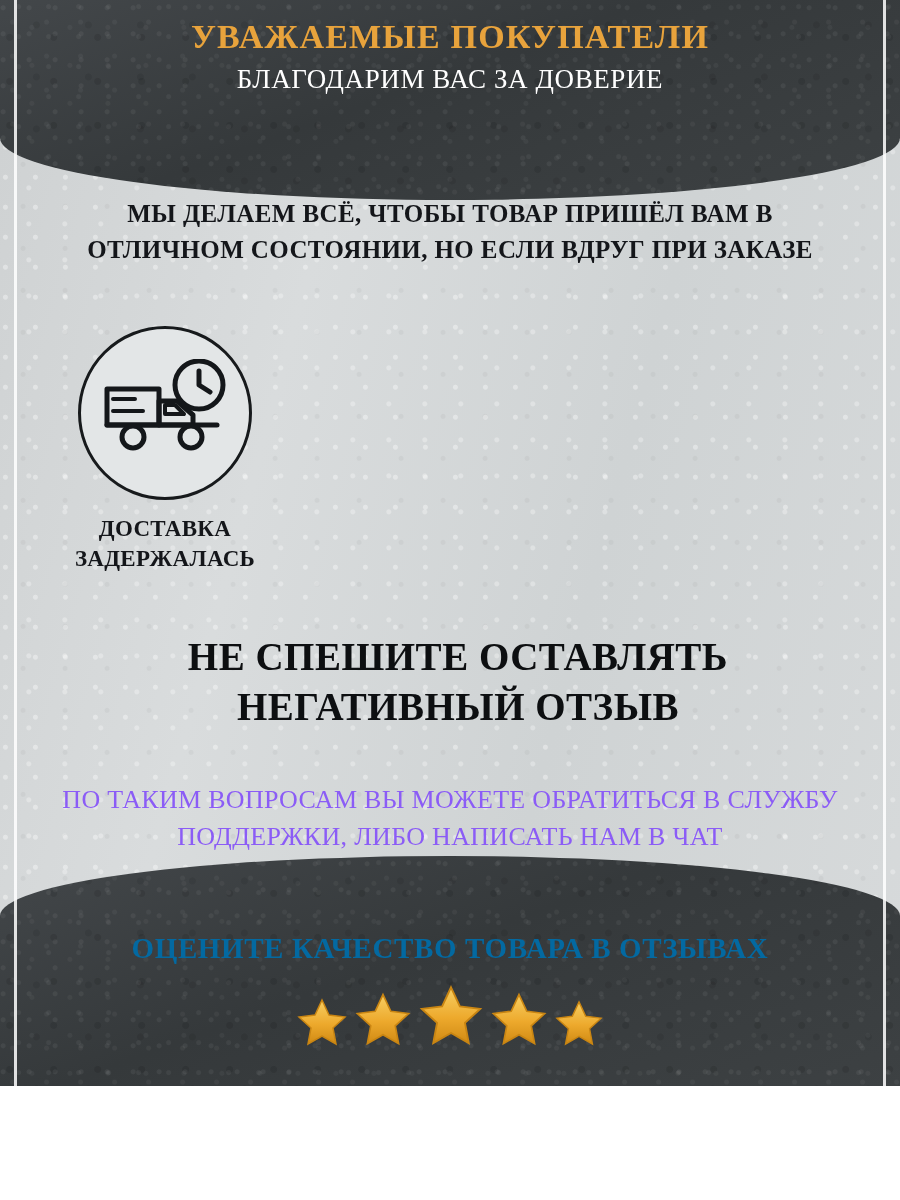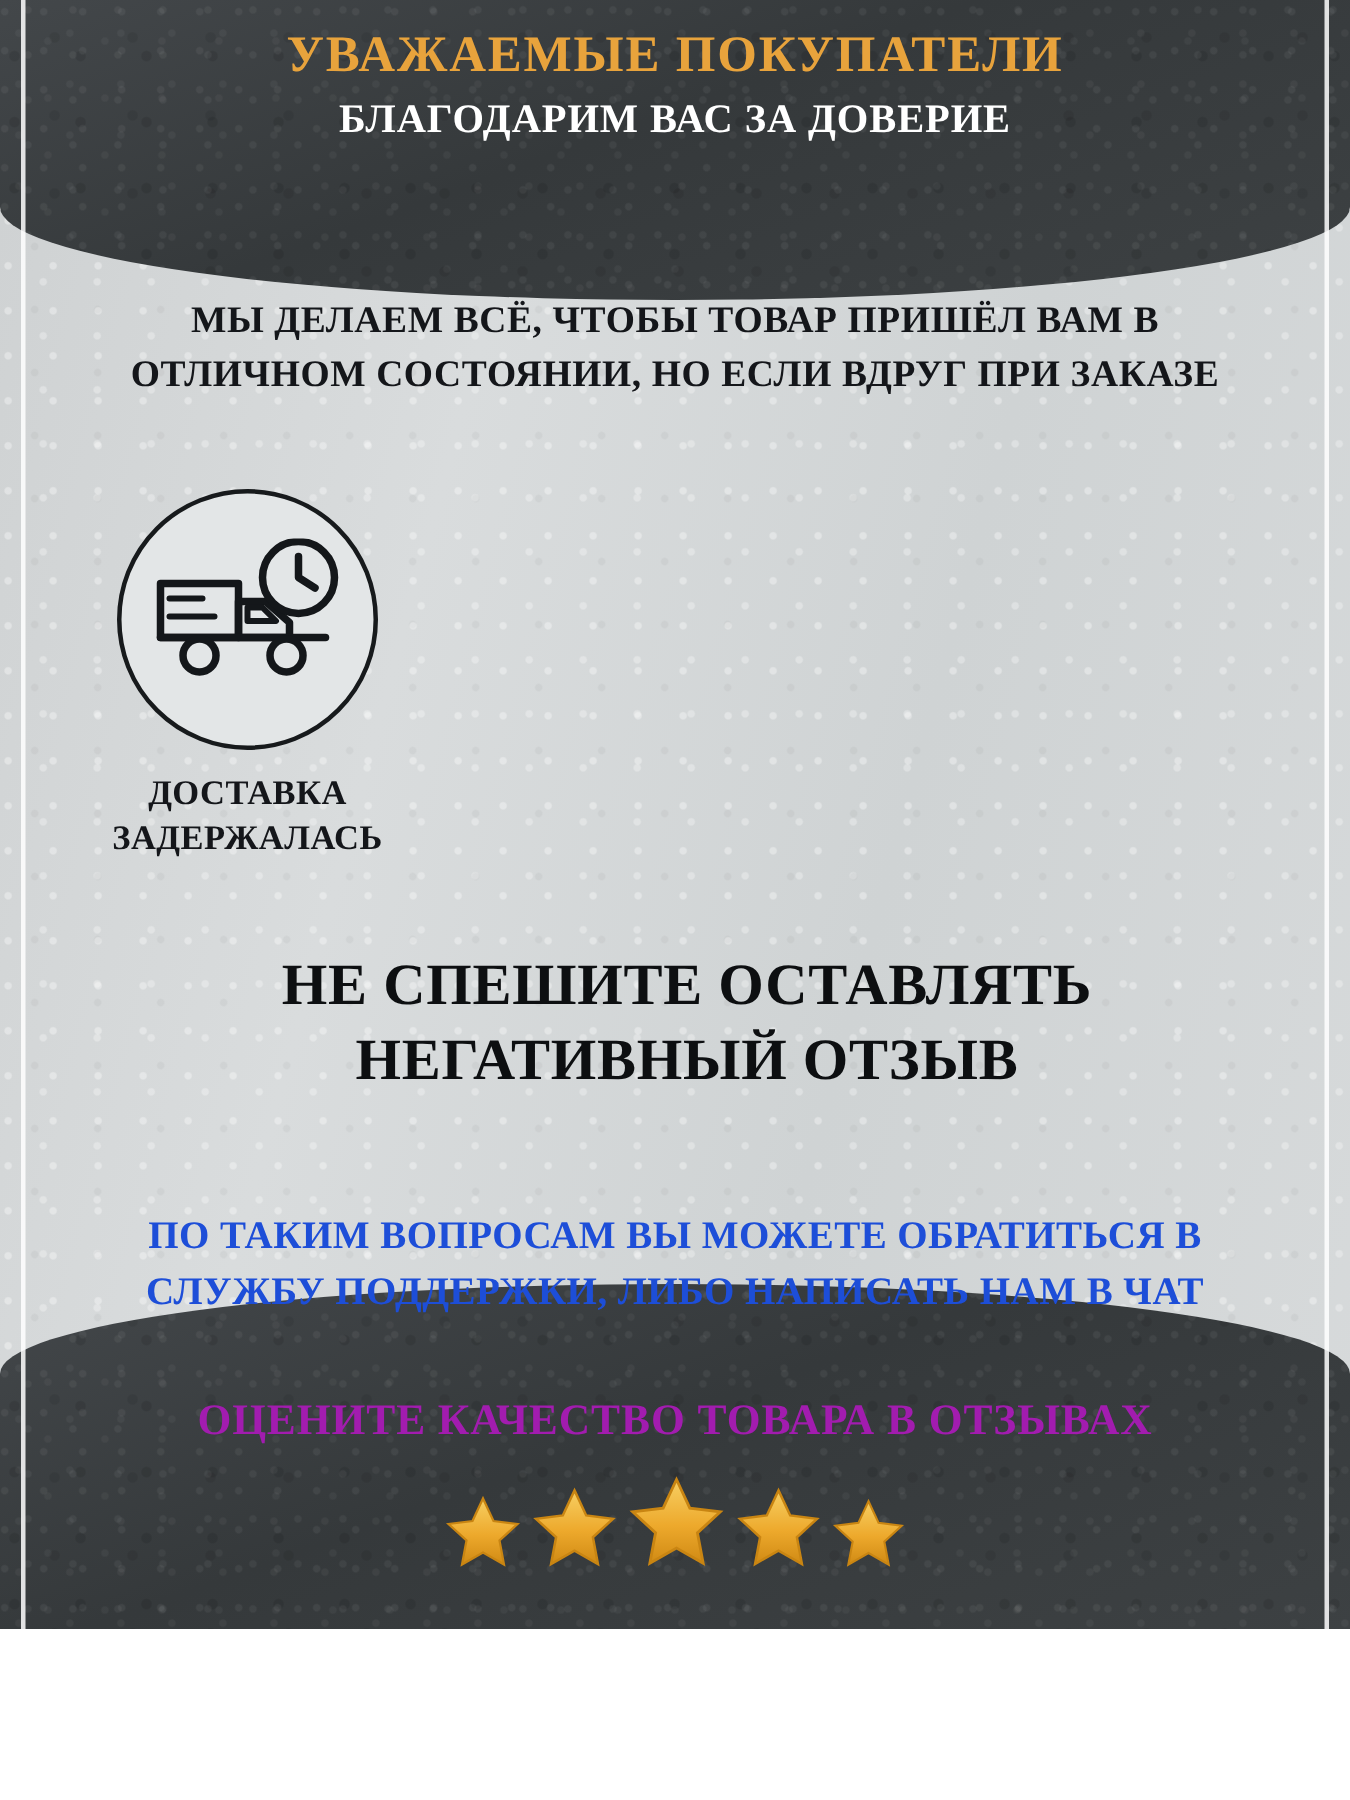--- a/index.html
+++ b/index.html
@@ -90,21 +90,21 @@
     font-size: 34px;
     font-weight: bold;
     letter-spacing: 1.2px;
     color: #e8a33c;
     text-transform: uppercase;
     line-height: 1.1;
   }
   .header-sub {
     margin-top: 8px;
     font-size: 27px;
-    font-weight: bold;
+    font-weight: normal;
     color: #ffffff;
     line-height: 1.25;
     letter-spacing: 0.6px;
     text-transform: uppercase;
   }
 
   
   .intro {
     position: absolute;
     left: 60px;
@@ -169,45 +169,45 @@
     color: #0d0f11;
     text-transform: uppercase;
     letter-spacing: 0.5px;
     z-index: 6;
   }
 
   
   .support {
     position: absolute;
     left: 50px;
-    top: 806px;
+    top: 782px;
     width: 800px;
     text-align: center;
     font-size: 26px;
-    font-weight: bold;
+    font-weight: normal;
     line-height: 1.42;
-    color: #1d4ed8;
+    color: #8b5cf6;
     text-transform: uppercase;
     letter-spacing: 0.3px;
     z-index: 6;
   }
 
   
   .footer {
     position: absolute;
     left: 0;
     bottom: 36px;
     width: 900px;
     text-align: center;
     z-index: 7;
   }
   .footer-text {
     font-size: 29px;
     font-weight: bold;
-    color: #a21caf;
+    color: #0369a1;
     line-height: 1.25;
     text-transform: uppercase;
     letter-spacing: 0.6px;
   }
   .stars {
     margin-top: 16px;
     display: flex;
     justify-content: center;
     align-items: flex-end;
     gap: 6px;

